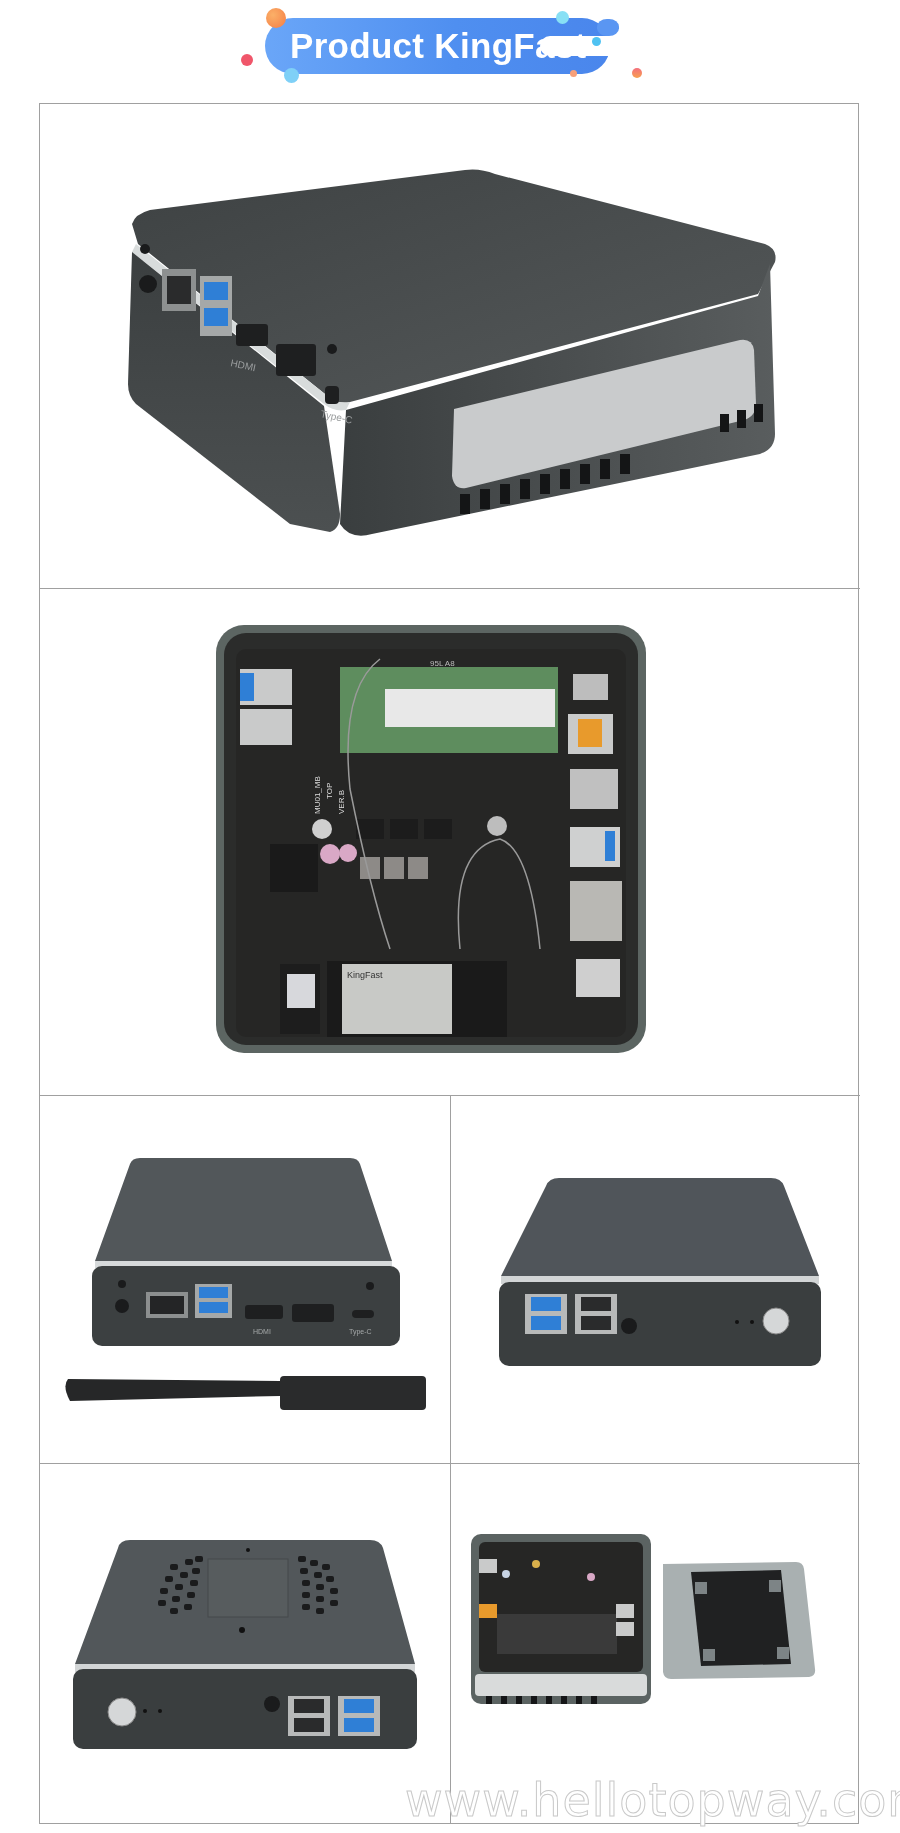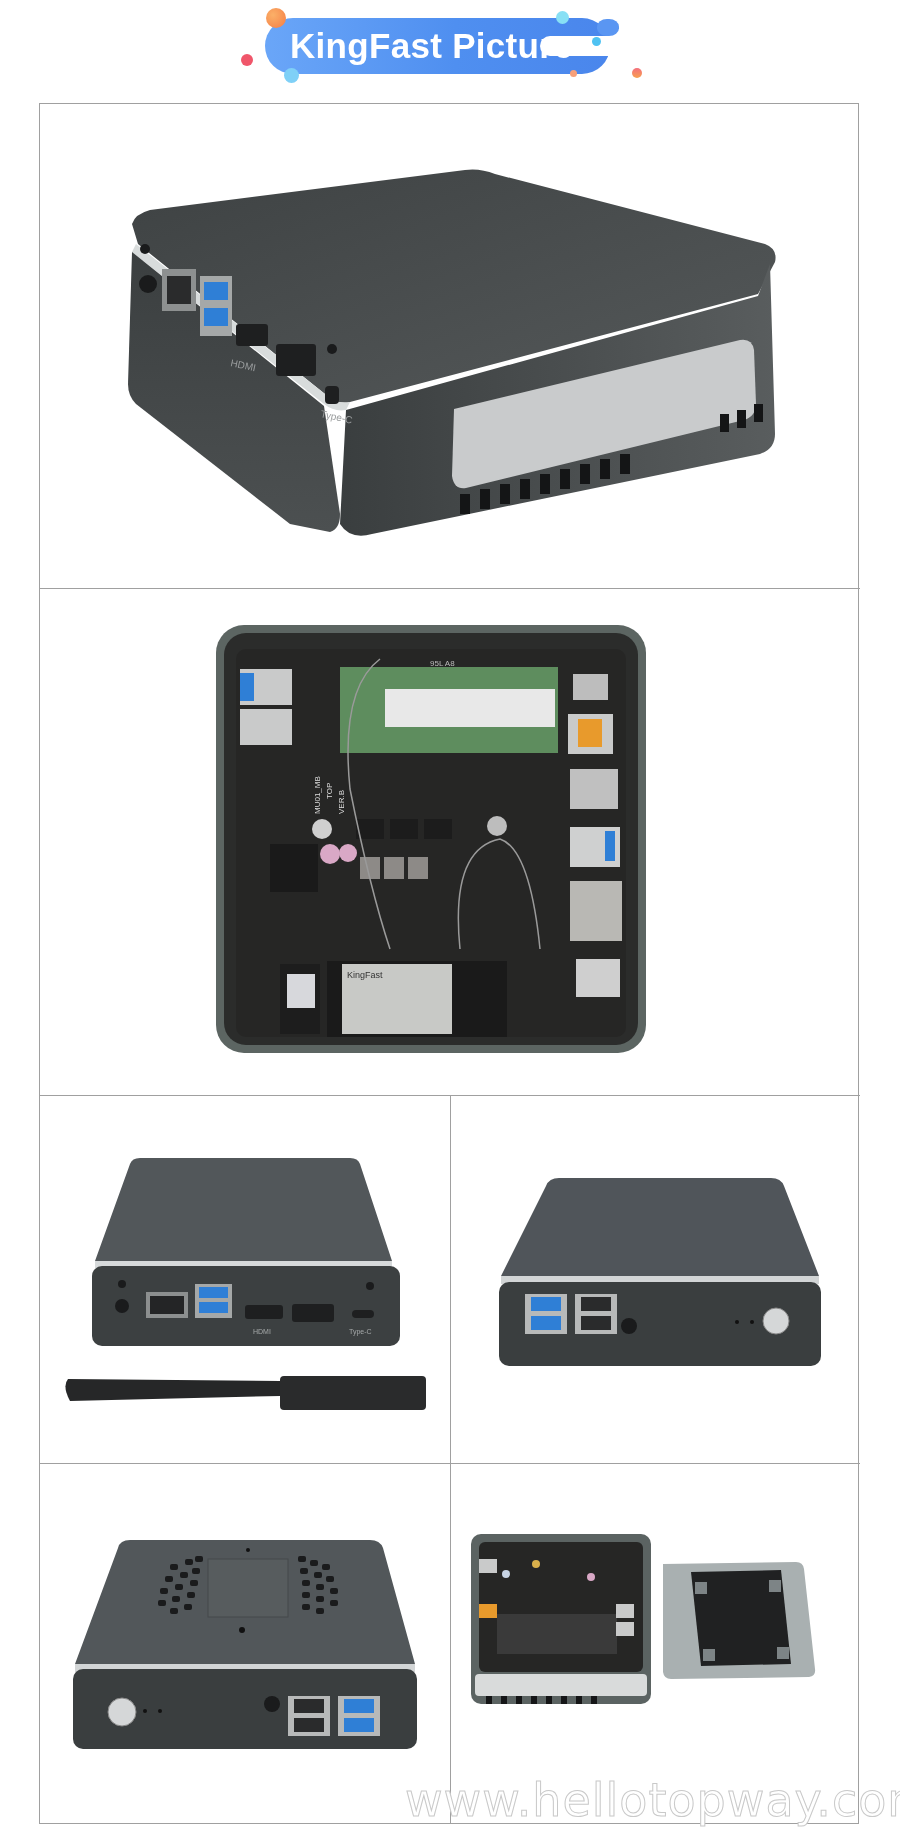--- a/index.html
+++ b/index.html
@@ -26,21 +26,21 @@
   <div class="banner-pill">
     <div class="notch"></div>
   </div>
   <span class="dot" style="left:266px;top:8px;width:20px;height:20px;background:radial-gradient(circle at 35% 35%,#fbb068,#f57d45);"></span>
   <span class="dot" style="left:284px;top:68px;width:15px;height:15px;background:#7fd0f7;"></span>
   <span class="dot" style="left:556px;top:11px;width:13px;height:13px;background:#88e0f5;"></span>
   <span class="dot" style="left:597px;top:19px;width:22px;height:17px;background:#5a96f2;border-radius:45%;"></span>
   <span class="dot" style="left:592px;top:37px;width:9px;height:9px;background:#4fc2f2;"></span>
   <span class="dot" style="left:570px;top:70px;width:7px;height:7px;background:#f7a07a;"></span>
   <span class="dot" style="left:632px;top:68px;width:10px;height:10px;background:linear-gradient(#f46f7d,#f7a04e);"></span>
-  <div class="banner-title">KingFast Picture</div>
+  <div class="banner-title">Product KingFast</div>
 </div>
 
 <div class="frame"></div>
 <div class="hline" style="top:588px;"></div>
 <div class="hline" style="top:1095px;"></div>
 <div class="hline" style="top:1463px;"></div>
 <div class="vline" style="top:1095px;height:729px;"></div>
 
 <div class="cell" style="left:40px;top:104px;width:819px;height:484px;">
   <svg width="819" height="484" viewBox="0 0 819 484">

